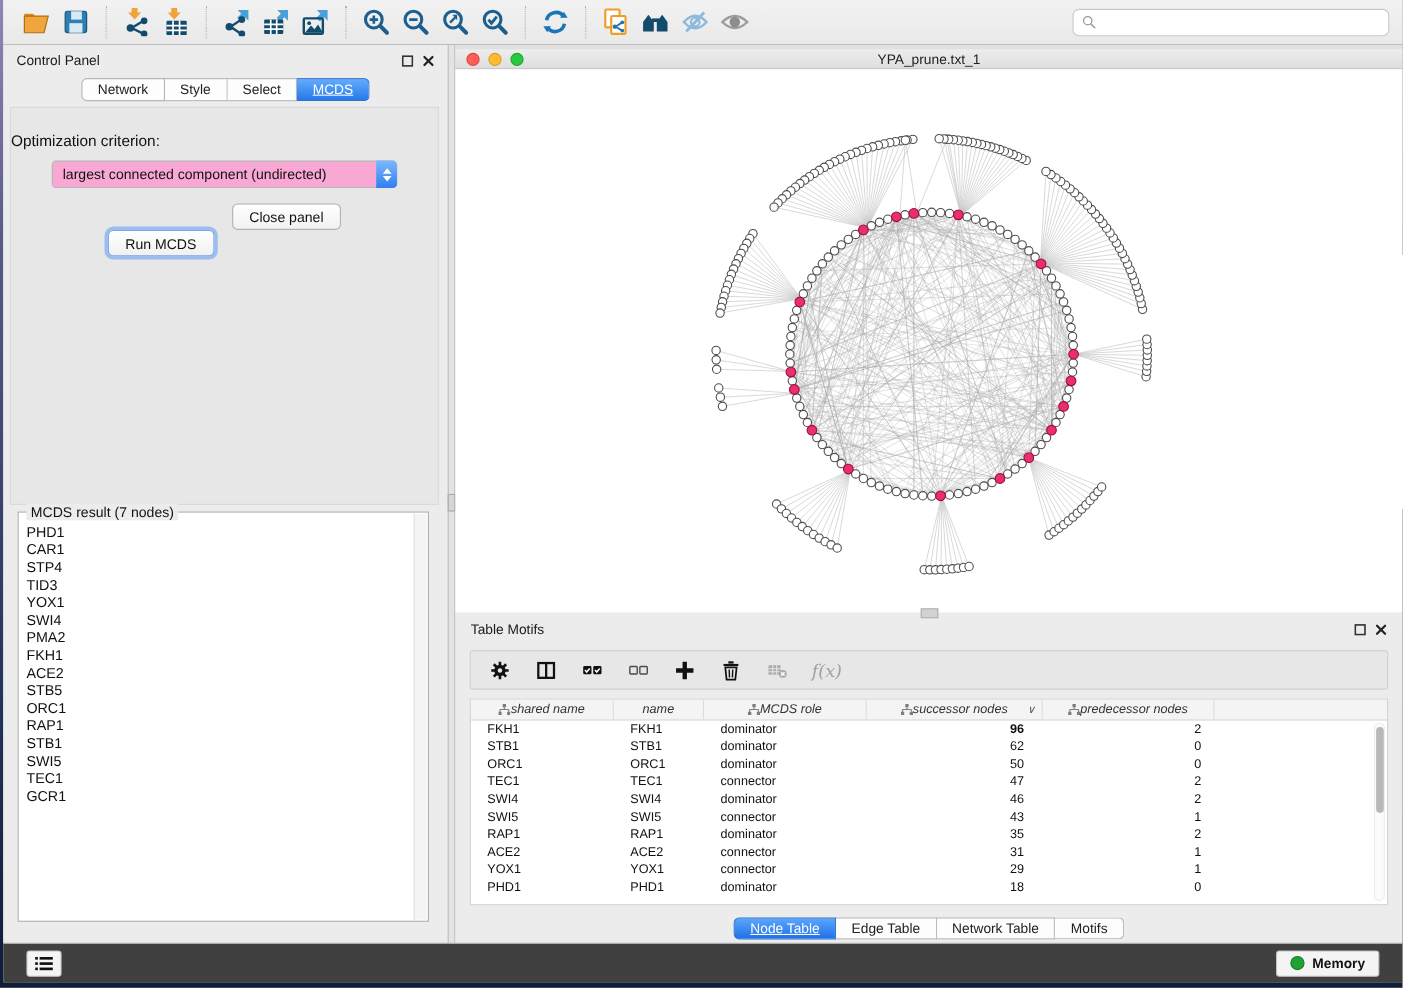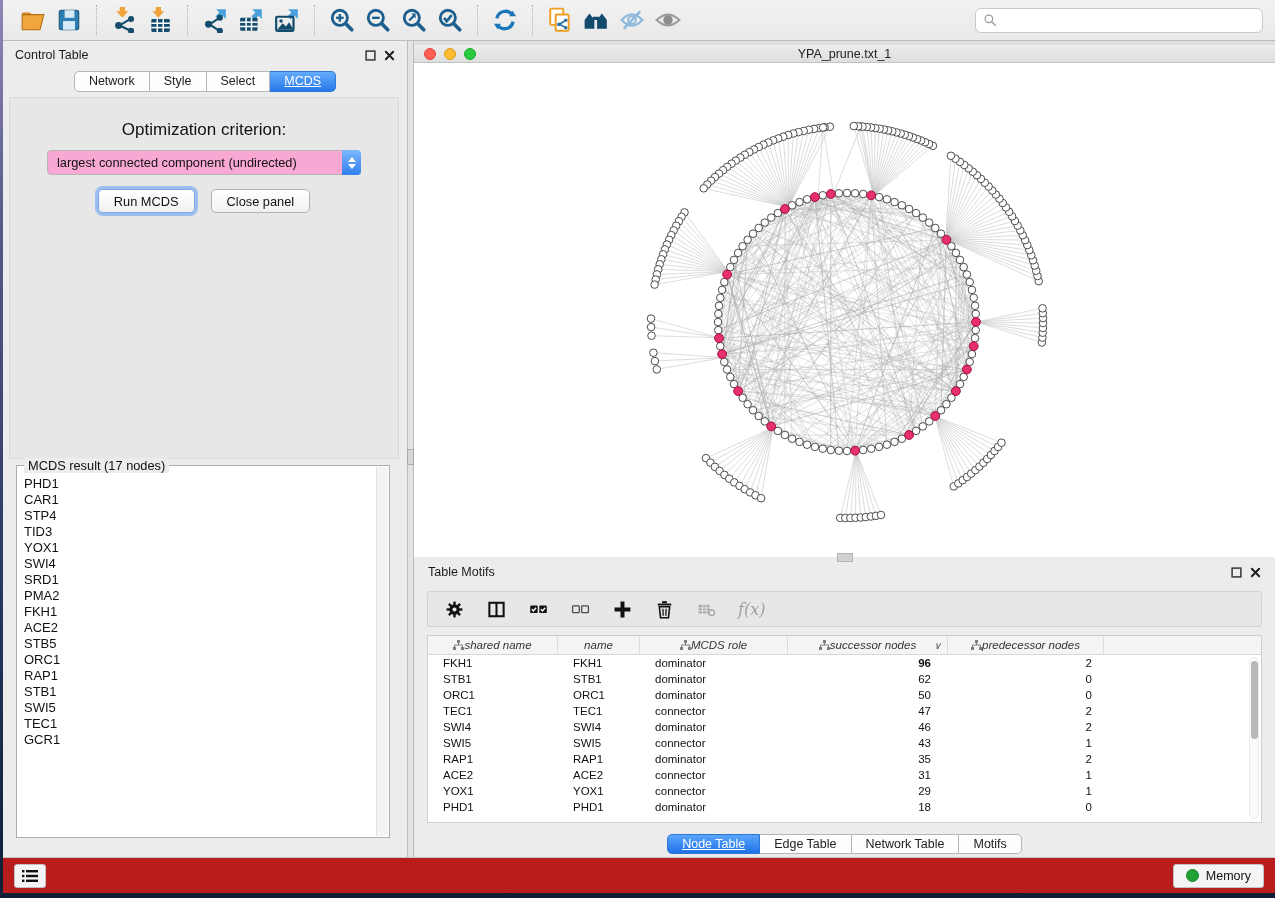--- a/index.html
+++ b/index.html
@@ -33,35 +33,35 @@
   .panel-btns { margin-left:auto; display:flex; gap:8px; align-items:center; }
   .panel-btns svg { width:11px; height:11px; }
   .cp-tabs { display:flex; justify-content:center; margin-top:2px; position:relative; z-index:2; }
   .seg { height:21px; line-height:19px; padding:0 14px; font-size:12.5px; color:#222;
     background:#fdfdfd; border:1px solid #b6b6b6; border-left:none; }
   .seg:first-child { border-left:1px solid #b6b6b6; border-radius:5px 0 0 5px; }
   .seg:last-child { border-radius:0 5px 5px 0; }
   .seg.active { background:linear-gradient(#64abfc,#2679ea); color:#fff; border-color:#2d74d4;text-decoration:underline; }
   .cp-sub { position:absolute; left:6px; right:8px; top:56px; height:362px;
     background:#e7e7e7; border:1px solid #d9d9d9; }
-  .opt-label { text-align:center; margin-top:22px; font-size:17px; color:#111; }
+  .opt-label { margin-top:22px; font-size:14px; color:#111; }
   .opt-select { width:314px; height:25px; margin:10px auto 0 auto; background:#f9a8d4;
     border:1px solid #b5b5b5; border-radius:4px; display:flex; align-items:center; position:relative; }
   .opt-select .val { flex:1; font-size:12.8px; color:#111; padding-left:9px; white-space:nowrap; }
   .opt-stepper { width:19px; height:25px; margin:-1px -1px -1px 0; border-radius:0 4px 4px 0;
     background:linear-gradient(#7cb8fd,#2f7fee); display:flex; flex-direction:column;
     align-items:center; justify-content:center; gap:2px; }
   .opt-stepper i { width:0; height:0; border-left:4px solid transparent; border-right:4px solid transparent; }
   .opt-stepper .up { border-bottom:5px solid #fff; }
   .opt-stepper .dn { border-top:5px solid #fff; }
   .cp-buttons { display:flex; justify-content:center; gap:16px; margin-top:14px; }
   .btn { height:24px; padding:0 15px; background:linear-gradient(#ffffff,#f1f1f1);
     border:1px solid #b3b3b3; border-radius:5px; font-size:12.8px; color:#111;
     display:flex; align-items:center; }
-  .btn.focused { box-shadow:0 0 0 3px rgba(106,163,245,.6); border-color:#7ca7e8; }
+  .btn.focused { box-shadow:0 0 0 3px rgba(106,163,245,.6); border-color:#7ca7e8;margin-top:24px; }
 
   .mcds-fieldset { position:absolute; left:13px; right:17px; top:424px; bottom:19px;
     border:1px solid #adadad; background:#fff; }
   .mcds-legend { position:absolute; top:-8px; left:7px; background:#ececec; padding:0 4px;
     font-size:12.8px; color:#111; }
   .mcds-list { position:absolute; inset:2px 14px 2px 2px; overflow:hidden; padding:8px 0 0 5px; }
   .mcds-item { font-size:13px; line-height:16px; color:#111; }
   .mcds-scroll { position:absolute; top:1px; bottom:1px; right:1px; width:12px;
     background:#f4f4f4; border-left:1px solid #e0e0e0; }
 
@@ -112,22 +112,22 @@
   .tbl-scroll { position:absolute; top:21px; bottom:3px; right:2px; width:10px;
     background:#fbfbfb; border:1px solid #ececec; border-radius:5px; }
   .tbl-thumb { position:absolute; top:3px; left:0.5px; width:7px; height:78px;
     background:#b8b8b8; border-radius:4px; }
 
   .tp-tabs { position:absolute; left:0; right:0; bottom:3px; display:flex; justify-content:center; }
   .tp-tabs .seg { height:20px; line-height:18px; font-size:12.5px; }
   .tp-tabs .seg.active { background:linear-gradient(#5ba5fc,#1f72e8); }
 
   
-  .status-bar { height:36px; flex:0 0 36px; background:#b91c1c; border-top:1px solid #c6c6c6;
-    display:flex; align-items:center; padding:0 11px; }
+  .status-bar { height:36px; flex:0 0 36px; background:#404040; border-top:1px solid #c6c6c6;
+    display:flex; align-items:center; padding:0 21px;font-weight:bold; }
   .sb-btn { height:24px; background:#f4f4f4; border:1px solid #c2c2c2; border-radius:3px;
     display:flex; align-items:center; justify-content:center; padding:0 6px; }
   .memory-btn { margin-left:auto; gap:7px; padding:0 12px; font-size:12.5px; color:#111; }
   .mem-dot { width:13px; height:13px; border-radius:50%; background:#1fa233; border:1px solid #13822a; }
 </style>
 </head>
 <body>
 
 <div class="app-window">
 
@@ -287,21 +287,21 @@
           <line x1="15" y1="15" x2="21" y2="21" stroke="#9a9a9a" stroke-width="2.4" stroke-linecap="round"></line>
         </svg>
       <input class="search-input" placeholder="" style="">
     </div>
   </div>
 
   <div class="main">
 
     <div class="control-panel">
       <div class="cp-header">
-        <span class="cp-title">Control Table</span>
+        <span class="cp-title">Control Panel</span>
         <span class="panel-btns">
           <svg viewBox="0 0 12 12">
               <rect x="1.2" y="1.2" width="9.6" height="9.6" fill="none" stroke="#333" stroke-width="1.6"></rect>
             </svg>
           <svg viewBox="0 0 12 12">
               <g stroke="#222" stroke-width="2.2" stroke-linecap="round">
                 <line x1="2" y1="2" x2="10" y2="10"></line>
                 <line x1="10" y1="2" x2="2" y2="10"></line>
               </g>
             </svg>
@@ -321,29 +321,28 @@
               <i class="up"></i>
               <i class="dn"></i>
             </span>
         </div>
         <div class="cp-buttons">
           <div class="btn focused">Run MCDS</div>
           <div class="btn">Close panel</div>
         </div>
       </div>
       <div class="mcds-fieldset">
-        <span class="mcds-legend">MCDS result (17 nodes)</span>
+        <span class="mcds-legend">MCDS result (7 nodes)</span>
         <div class="mcds-list">
             <div class="mcds-item">PHD1</div>
             <div class="mcds-item">CAR1</div>
             <div class="mcds-item">STP4</div>
             <div class="mcds-item">TID3</div>
             <div class="mcds-item">YOX1</div>
             <div class="mcds-item">SWI4</div>
-            <div class="mcds-item">SRD1</div>
             <div class="mcds-item">PMA2</div>
             <div class="mcds-item">FKH1</div>
             <div class="mcds-item">ACE2</div>
             <div class="mcds-item">STB5</div>
             <div class="mcds-item">ORC1</div>
             <div class="mcds-item">RAP1</div>
             <div class="mcds-item">STB1</div>
             <div class="mcds-item">SWI5</div>
             <div class="mcds-item">TEC1</div>
             <div class="mcds-item">GCR1</div>

